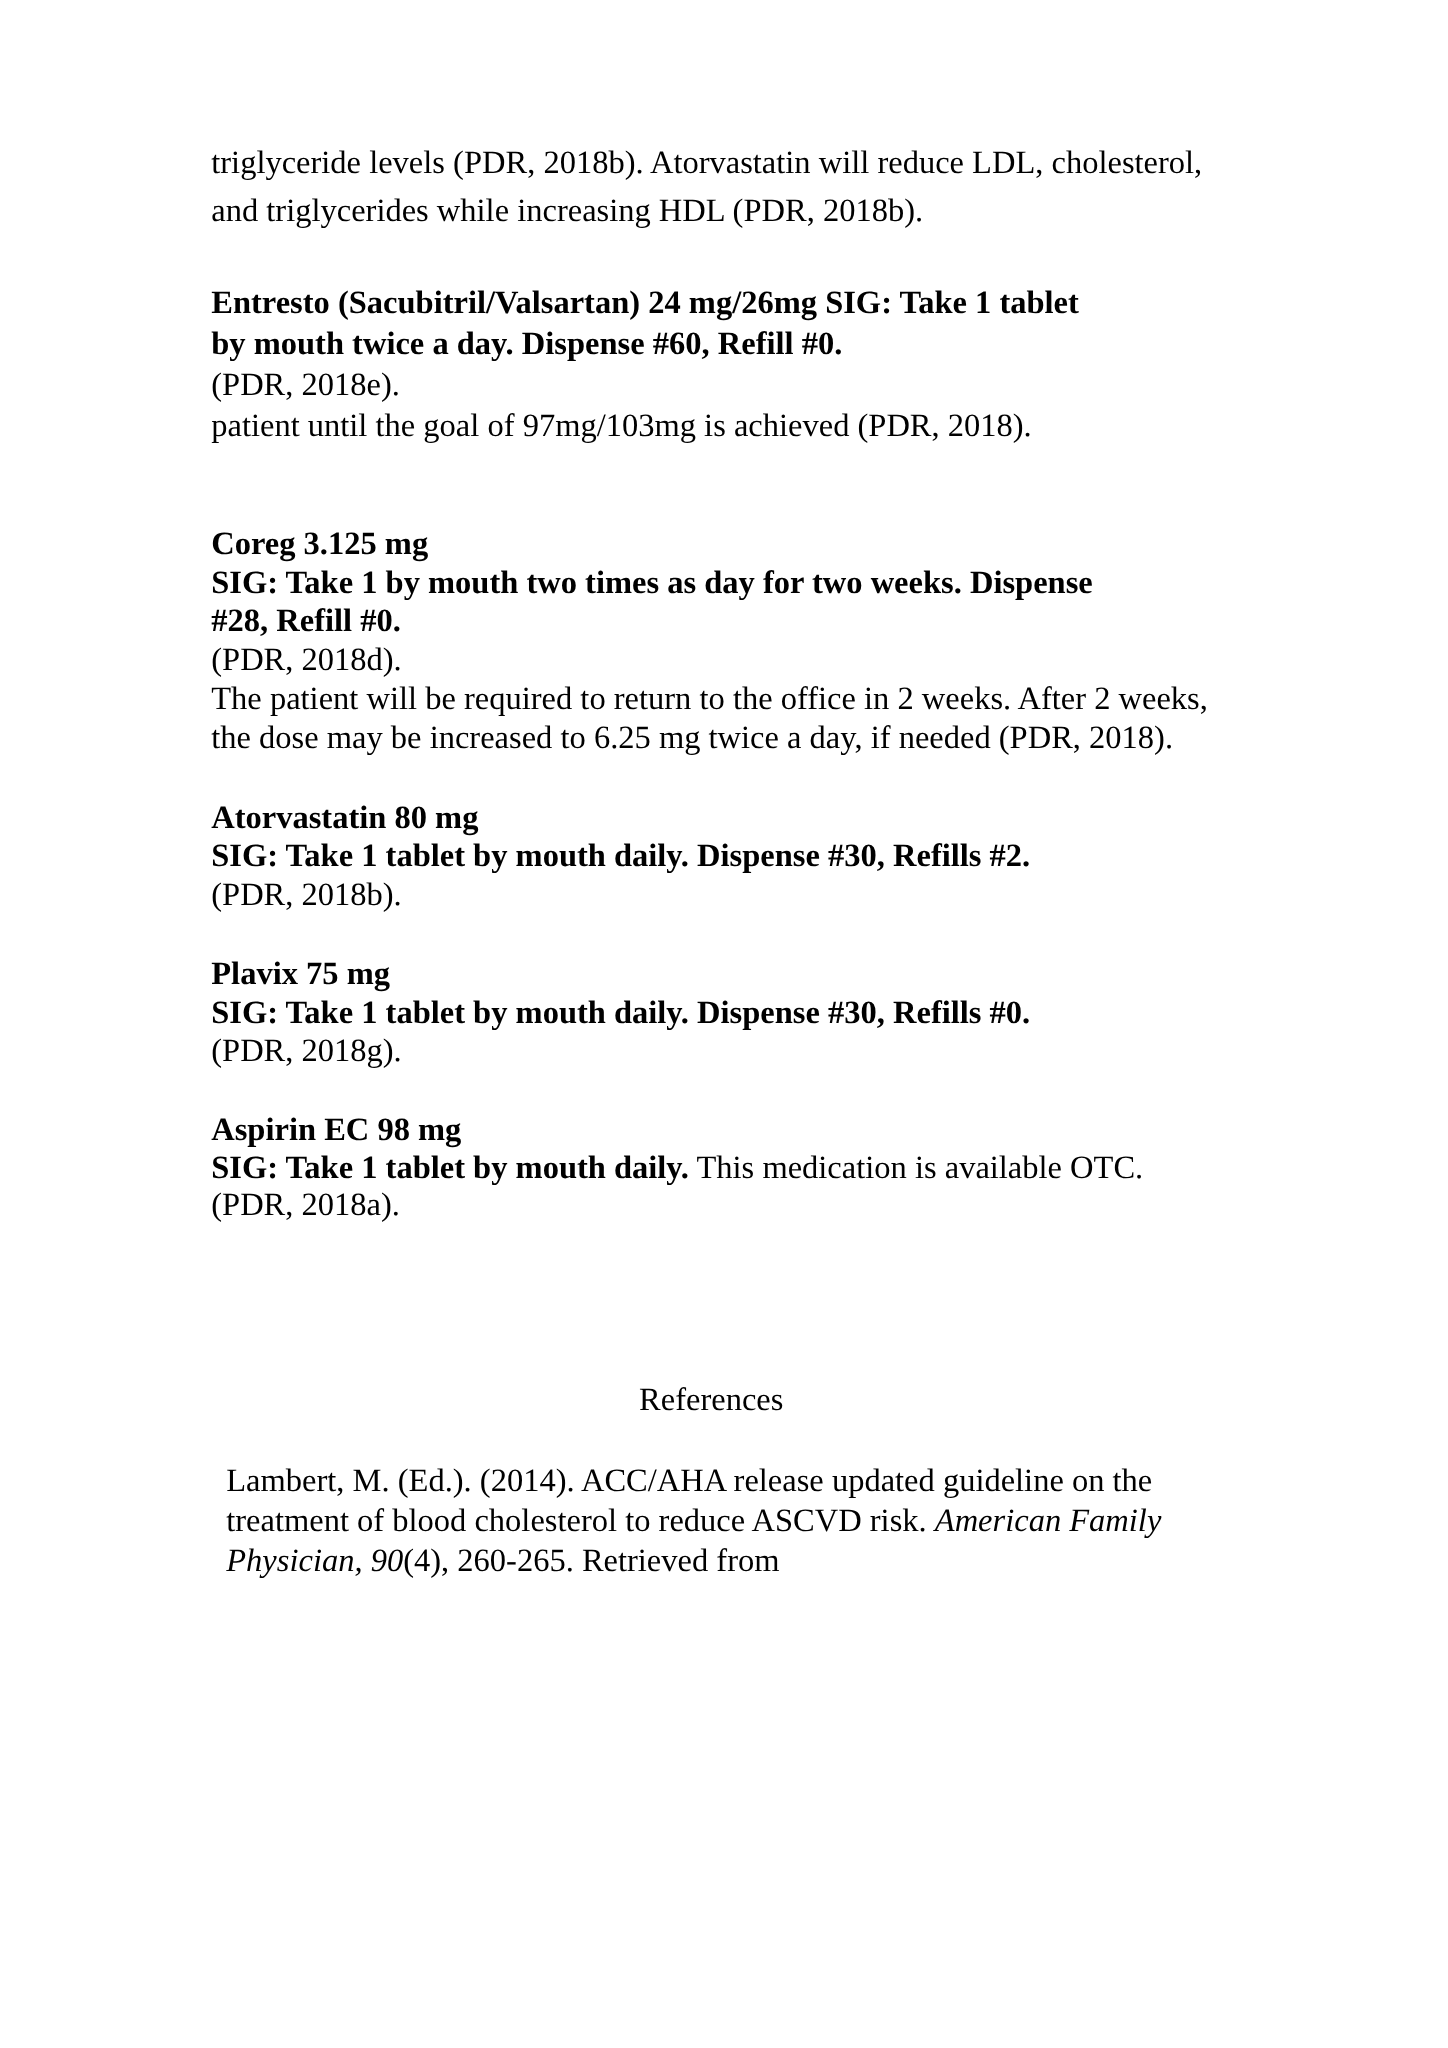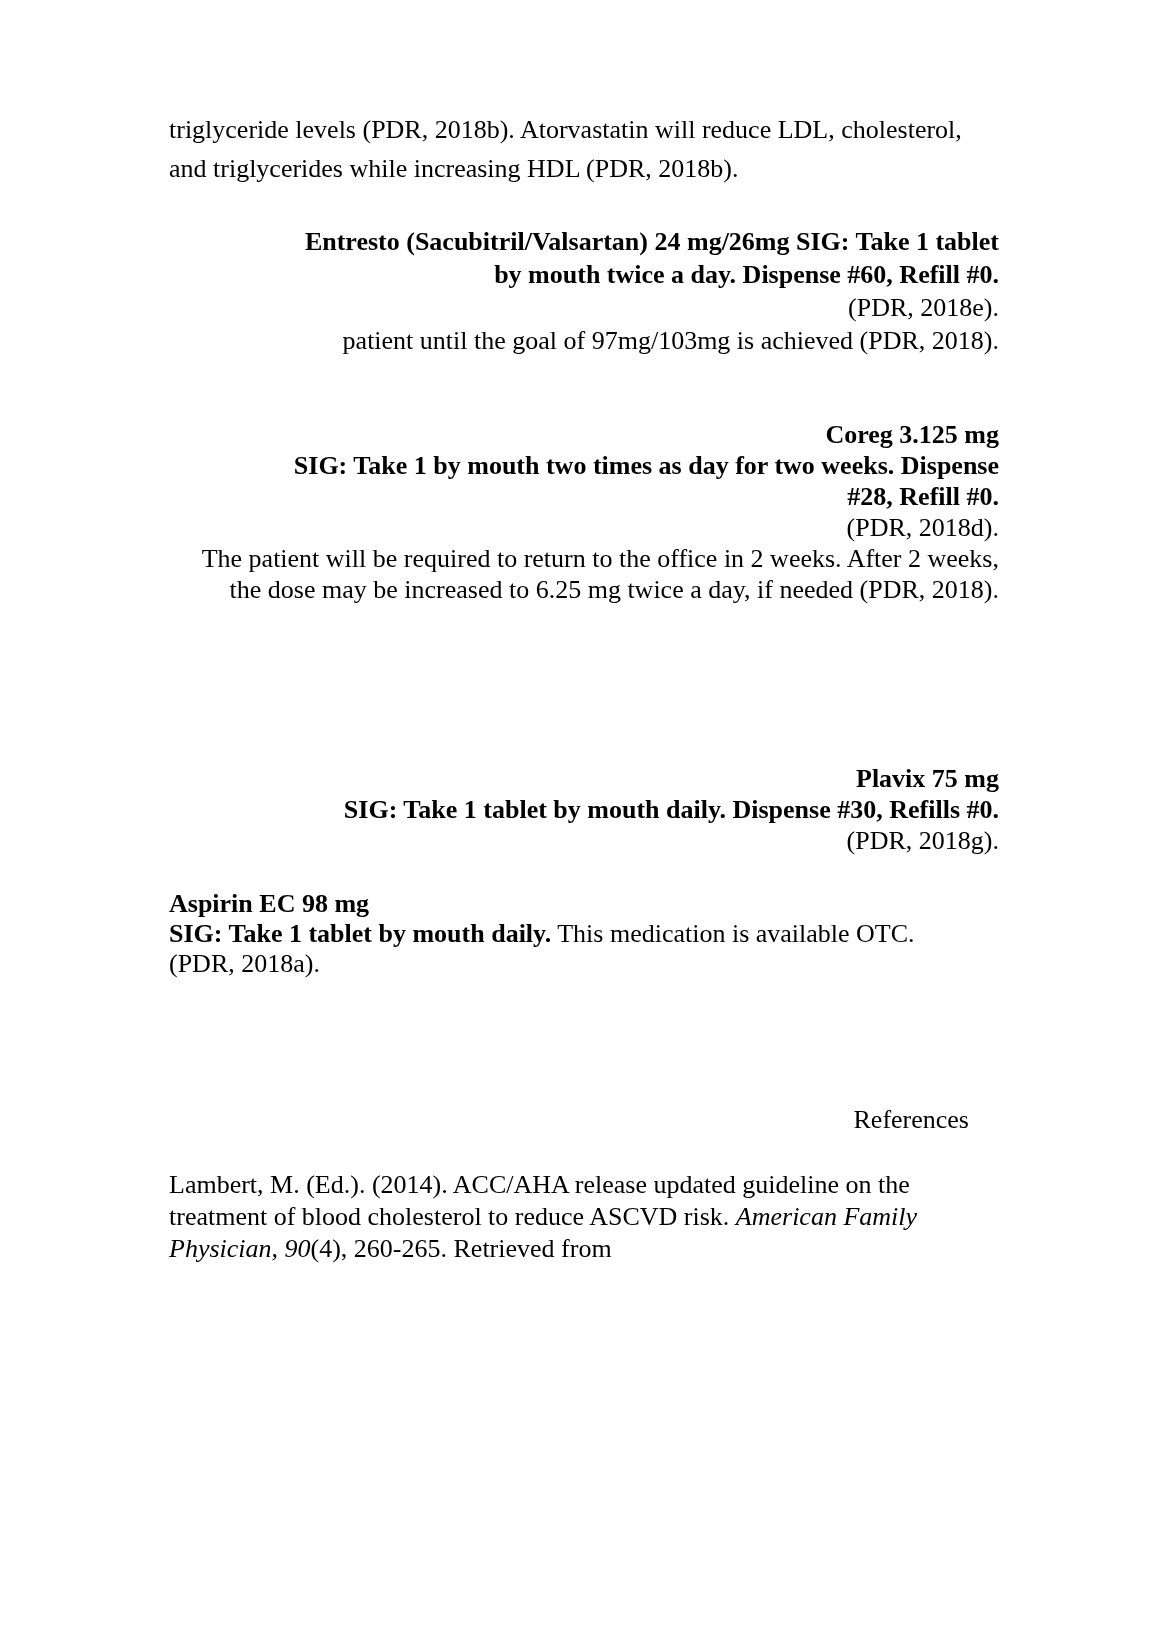--- a/index.html
+++ b/index.html
@@ -21,23 +21,23 @@
   .block {
     position: absolute;
     left: 169px;
     width: 830px;
   }
   .line { white-space: nowrap; }
   .b { font-weight: bold; }
   .it { font-style: italic; }
   .centered { text-align: center; width: 800px; }
   .lh39 { line-height: 39px; }
-  .lh33 { line-height: 33px; text-align: right; }
-  .lh32 { line-height: 32px; }
-  .lh31 { line-height: 31px; text-align: right; }
+  .lh33 { line-height: 33px; }
+  .lh32 { line-height: 32px; margin-left: 12px; }
+  .lh31 { line-height: 31px; }
   .lh30 { line-height: 30px; }
   .link {
     color: var(--link-color, #0000EE);
     text-decoration: underline;
     cursor: pointer;
   }
 </style>
 </head>
 <body>
 
@@ -57,20 +57,25 @@
 
   <div class="block lh31" style="top:419px;">
     <div class="line b">Coreg 3.125 mg</div>
     <div class="line b">SIG: Take 1 by mouth two times as day for two weeks. Dispense</div>
     <div class="line b">#28, Refill #0.</div>
     <div class="line">(PDR, 2018d).</div>
     <div class="line">The patient will be required to return to the office in 2 weeks. After 2 weeks,</div>
     <div class="line">the dose may be increased to 6.25 mg twice a day, if needed (PDR, 2018).</div>
   </div>
 
+  <div class="block lh31" style="top:638px;">
+    <div class="line b">Atorvastatin 80 mg</div>
+    <div class="line b">SIG: Take 1 tablet by mouth daily. Dispense #30, Refills #2.</div>
+    <div class="line">(PDR, 2018b).</div>
+  </div>
 
   <div class="block lh31" style="top:763px;">
     <div class="line b">Plavix 75 mg</div>
     <div class="line b">SIG: Take 1 tablet by mouth daily. Dispense #30, Refills #0.</div>
     <div class="line">(PDR, 2018g).</div>
   </div>
 
   <div class="block lh30" style="top:889px;">
     <div class="line b">Aspirin EC 98 mg</div>
     <div class="line">

